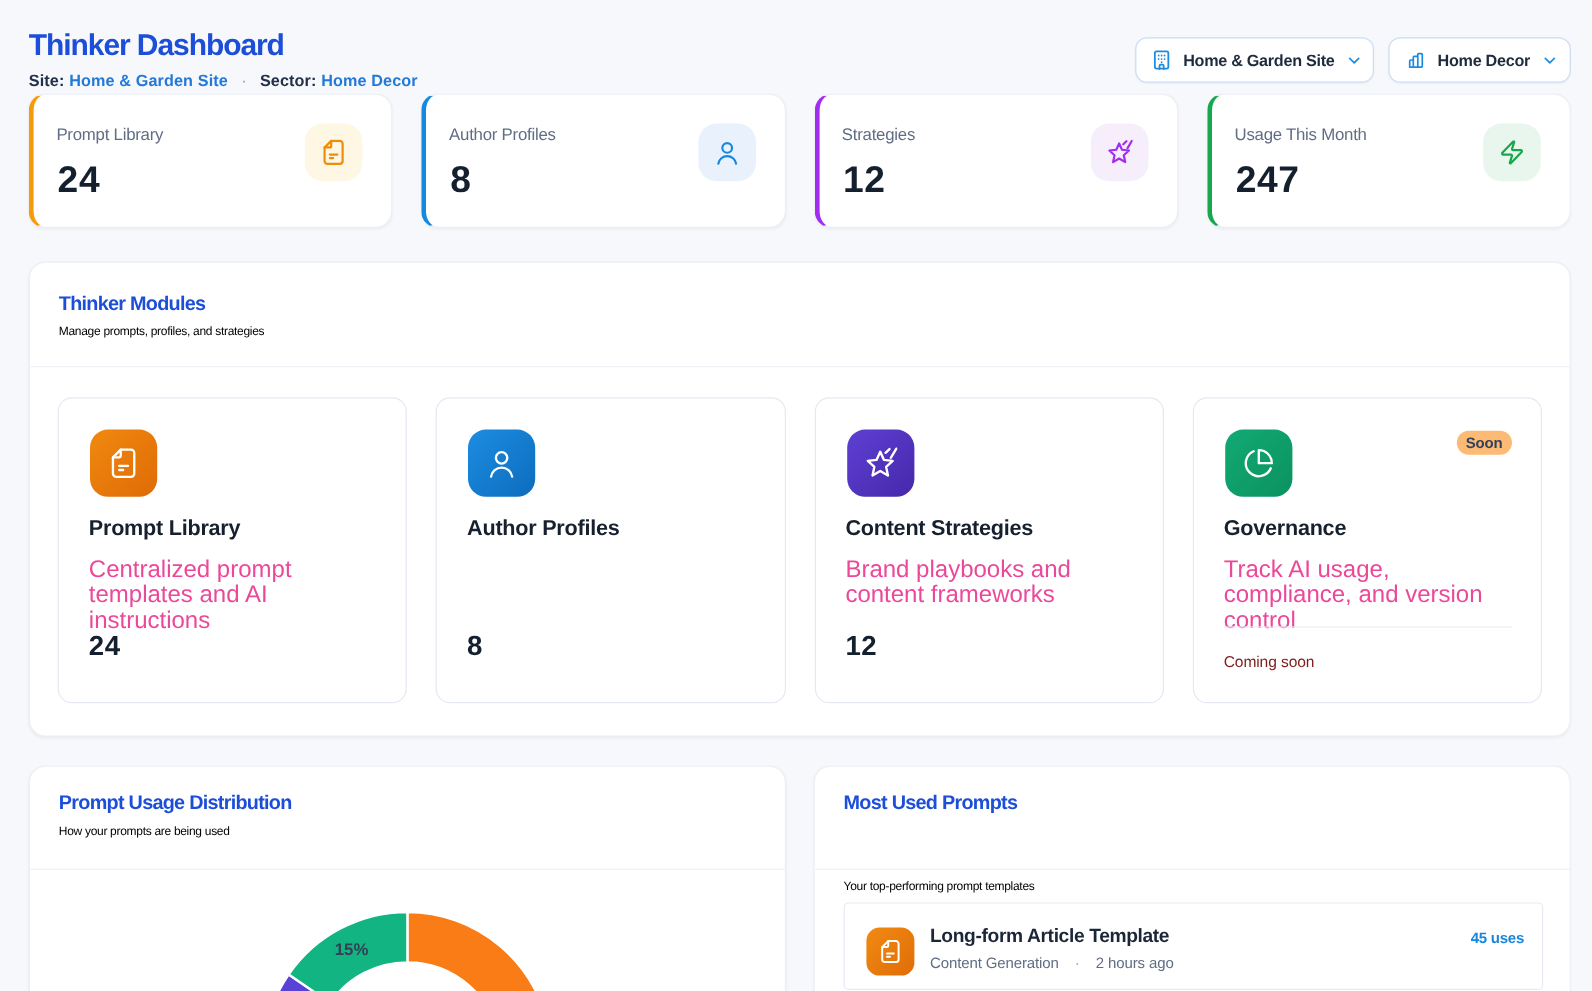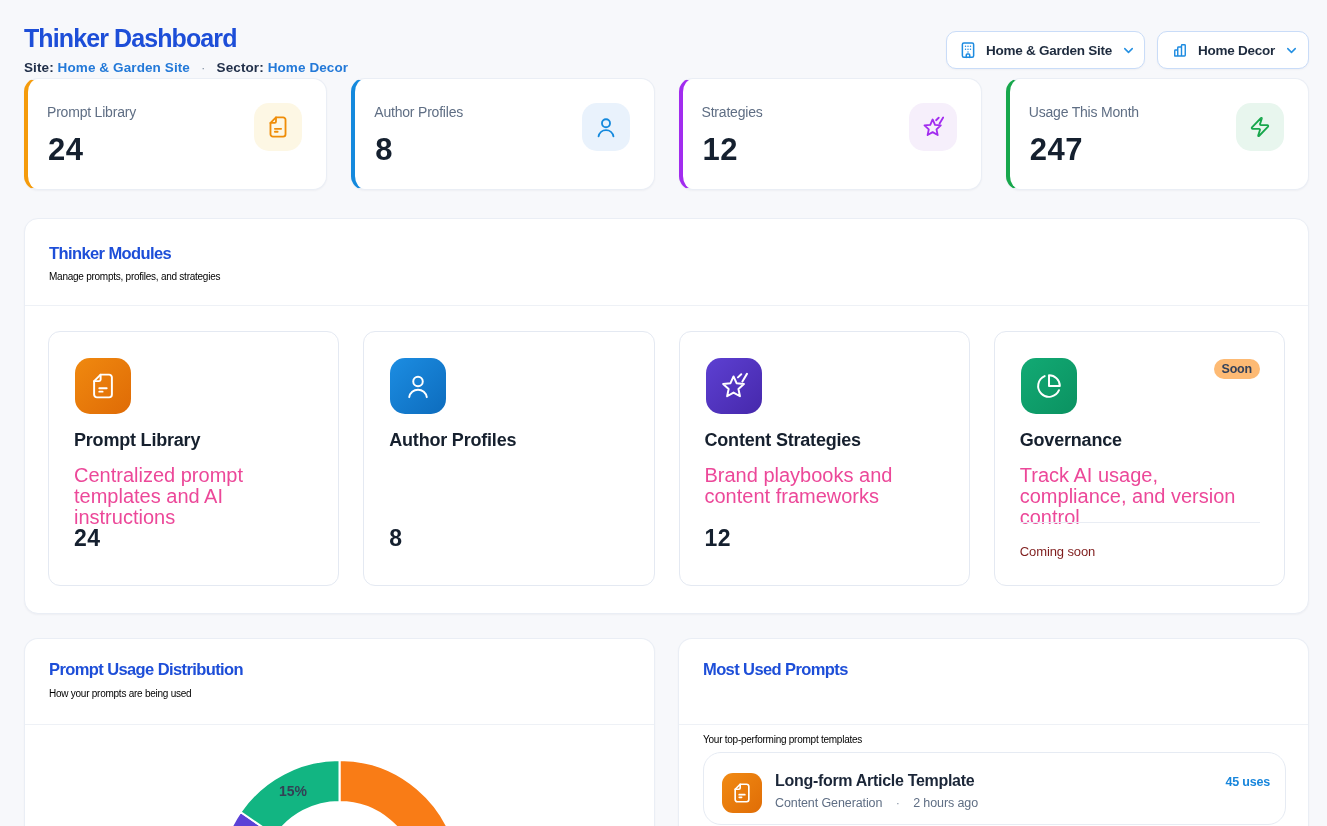--- a/index.html
+++ b/index.html
@@ -161,21 +161,21 @@
       <path fill="#12b582" d="M239.6,811.0 A120.0,120.0 0 0 1 338.5,759.0 L338.5,801.0 A78.0,78.0 0 0 0 274.2,834.8 Z"></path>
     </g>
     <text x="268" y="71.5" font-size="14" font-weight="bold" fill="#334155" text-anchor="middle">15%</text>
   </svg>
 </div>
 
 <div class="card abs" style="left:678px; top:638px; width:631px; height:188px; border-bottom:none; border-radius:14px 14px 0 0; overflow:hidden;">
   <div class="secthead-t abs" style="left:24px; top:21px;">Most Used Prompts</div>
   <div class="secthead-s abs" style="left:24px; top:49px;margin-top:46px;">Your top-performing prompt templates</div>
   <div class="abs" style="left:0; top:85px; width:100%; height:1px; background:#eef1f6;"></div>
-  <div class="abs" style="left:24px; top:113px; width:583px; height:73px; border:1px solid #e6ebf3; border-radius:18px; background:#fff;">
+  <div class="abs" style="left:24px; top:113px; width:583px; height:73px; border:1px solid #e6ebf3; border-radius:4px; background:#fff;">
     <div class="abs" style="left:18px; top:20px; width:40px; height:40px; border-radius:11px; background:linear-gradient(135deg,#f18a13,#e06d06); display:flex; align-items:center; justify-content:center;">
       <svg width="20" height="20" viewBox="0 0 24 24" fill="none" stroke="#fff" stroke-width="2" stroke-linecap="round" stroke-linejoin="round">
           <path d="M9.8 1.5H17.6A2.6 2.6 0 0 1 20.2 4.1V19.9A2.6 2.6 0 0 1 17.6 22.5H6.4A2.6 2.6 0 0 1 3.8 19.9V7.5Z"></path>
           <path d="M9.8 1.5V6.1A1.4 1.4 0 0 1 8.4 7.5H3.8"></path>
           <path d="M8.6 14H15.4M8.6 17.2H11.6"></path>
         </svg>
     </div>
     <div class="abs dark" style="left:71px; top:19px; font-size:16px; font-weight:700; letter-spacing:-0.3px;">Long-form Article Template</div>
     <div class="abs" style="left:71px; top:43px; font-size:12.5px; color:#5f6e84; letter-spacing:-0.1px;">Content Generation <span style="padding:0 10px; color:#8a97a8;">·</span> 2 hours ago</div>
     <div class="abs" style="right:15px; top:22px; font-size:12.5px; font-weight:700; color:#1886dc; letter-spacing:-0.2px;">45 uses</div>

